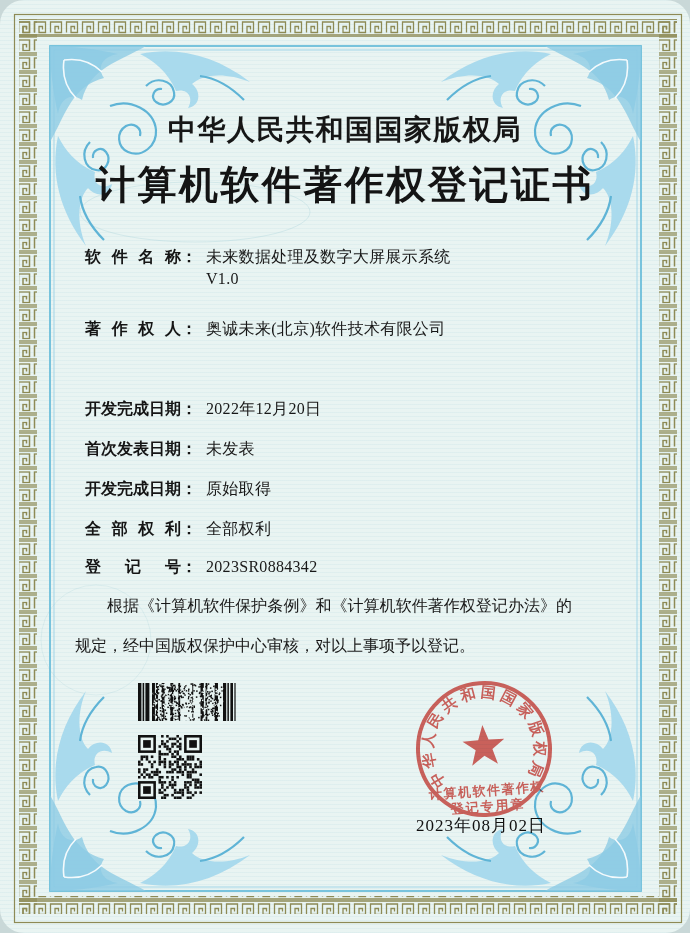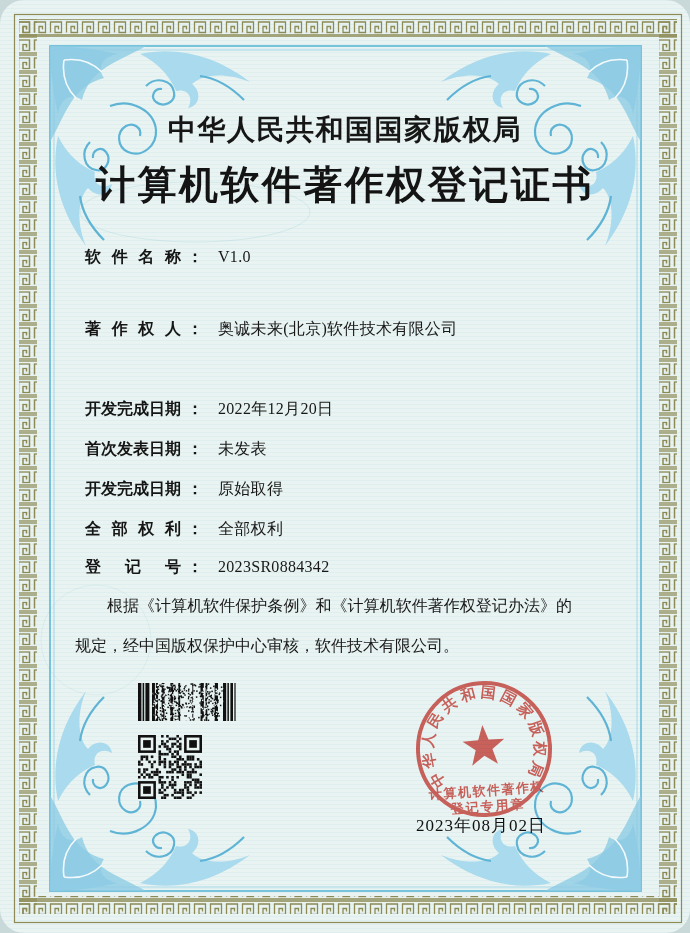--- a/index.html
+++ b/index.html
@@ -17,21 +17,21 @@
     font-size:28px;font-weight:700;letter-spacing:1.5px;color:#161616;
   }
   .cert-title{
     position:absolute;top:158px;left:0;right:0;text-align:center;
     font-size:39px;font-weight:700;letter-spacing:2.5px;color:#141414;
   }
   .certno{
     position:absolute;top:206px;right:78px;font-size:14.5px;letter-spacing:.5px;color:#222;
   }
   .certno .lbl{margin-right:10px;}
-  .row{position:absolute;left:85px;display:flex;align-items:flex-start;font-size:16px;line-height:22px;gap:6px;}
+  .row{position:absolute;left:85px;display:flex;align-items:flex-start;font-size:16px;line-height:22px;}
   .flabel{
     display:inline-block;width:96px;font-weight:700;color:#151515;
     text-align:justify;text-align-last:justify;
   }
   .colon{font-weight:700;color:#151515;}
   .fvalue{margin-left:9px;font-weight:400;color:#181818;letter-spacing:.3px;}
   .statement{
     position:absolute;left:75px;top:586px;width:497px;margin:0;
     font-size:16px;line-height:40px;text-indent:2em;text-align:justify;color:#181818;
   }
@@ -98,20 +98,21 @@
     <use href="#fl" transform="translate(641,891) scale(-1,-1)"></use>
   </svg>
 
   <div class="issuer">中华人民共和国国家版权局</div>
   <div class="cert-title">计算机软件著作权登记证书</div>
 
   <div class="row" style="top:246px">
     <span class="flabel">软件名称</span>
       <span class="colon">：</span>
     <div class="fvalue">
+      <div>未来数据处理及数字大屏展示系统</div>
       <div>V1.0</div>
     </div>
   </div>
 
   <div class="row" style="top:318px">
     <span class="flabel">著作权人</span>
       <span class="colon">：</span>
     <div class="fvalue">奥诚未来(北京)软件技术有限公司</div>
   </div>
 
@@ -138,21 +139,21 @@
       <span class="colon">：</span>
     <div class="fvalue">全部权利</div>
   </div>
 
   <div class="row" style="top:556px">
     <span class="flabel">登记号</span>
       <span class="colon">：</span>
     <div class="fvalue">2023SR0884342</div>
   </div>
 
-  <p class="statement">根据《计算机软件保护条例》和《计算机软件著作权登记办法》的规定，经中国版权保护中心审核，软件技术有限公司。</p>
+  <p class="statement">根据《计算机软件保护条例》和《计算机软件著作权登记办法》的规定，经中国版权保护中心审核，对以上事项予以登记。</p>
 
   <svg id="barcode" class="barcode-box" viewBox="0 0 100 38" xmlns="http://www.w3.org/2000/svg">
       <rect x="0" y="0" width="3.4" height="38" fill="#111"></rect>
       <rect x="4.6" y="0" width="1.6" height="38" fill="#111"></rect>
       <rect x="7.4" y="0" width="4" height="38" fill="#111"></rect>
       <rect x="14" y="0" width="2.950960290338844" height="38" fill="#111"></rect>
       <rect x="17.90846306255553" y="0" width="2.124581749178469" height="38" fill="#111"></rect>
       <rect x="23.648695535492152" y="0" width="2.8039938006550074" height="38" fill="#111"></rect>
       <rect x="32.36521281141322" y="0" width="2.8874772949144245" height="38" fill="#111"></rect>
       <rect x="40.39370295456611" y="0" width="1.7593087770044802" height="38" fill="#111"></rect>

